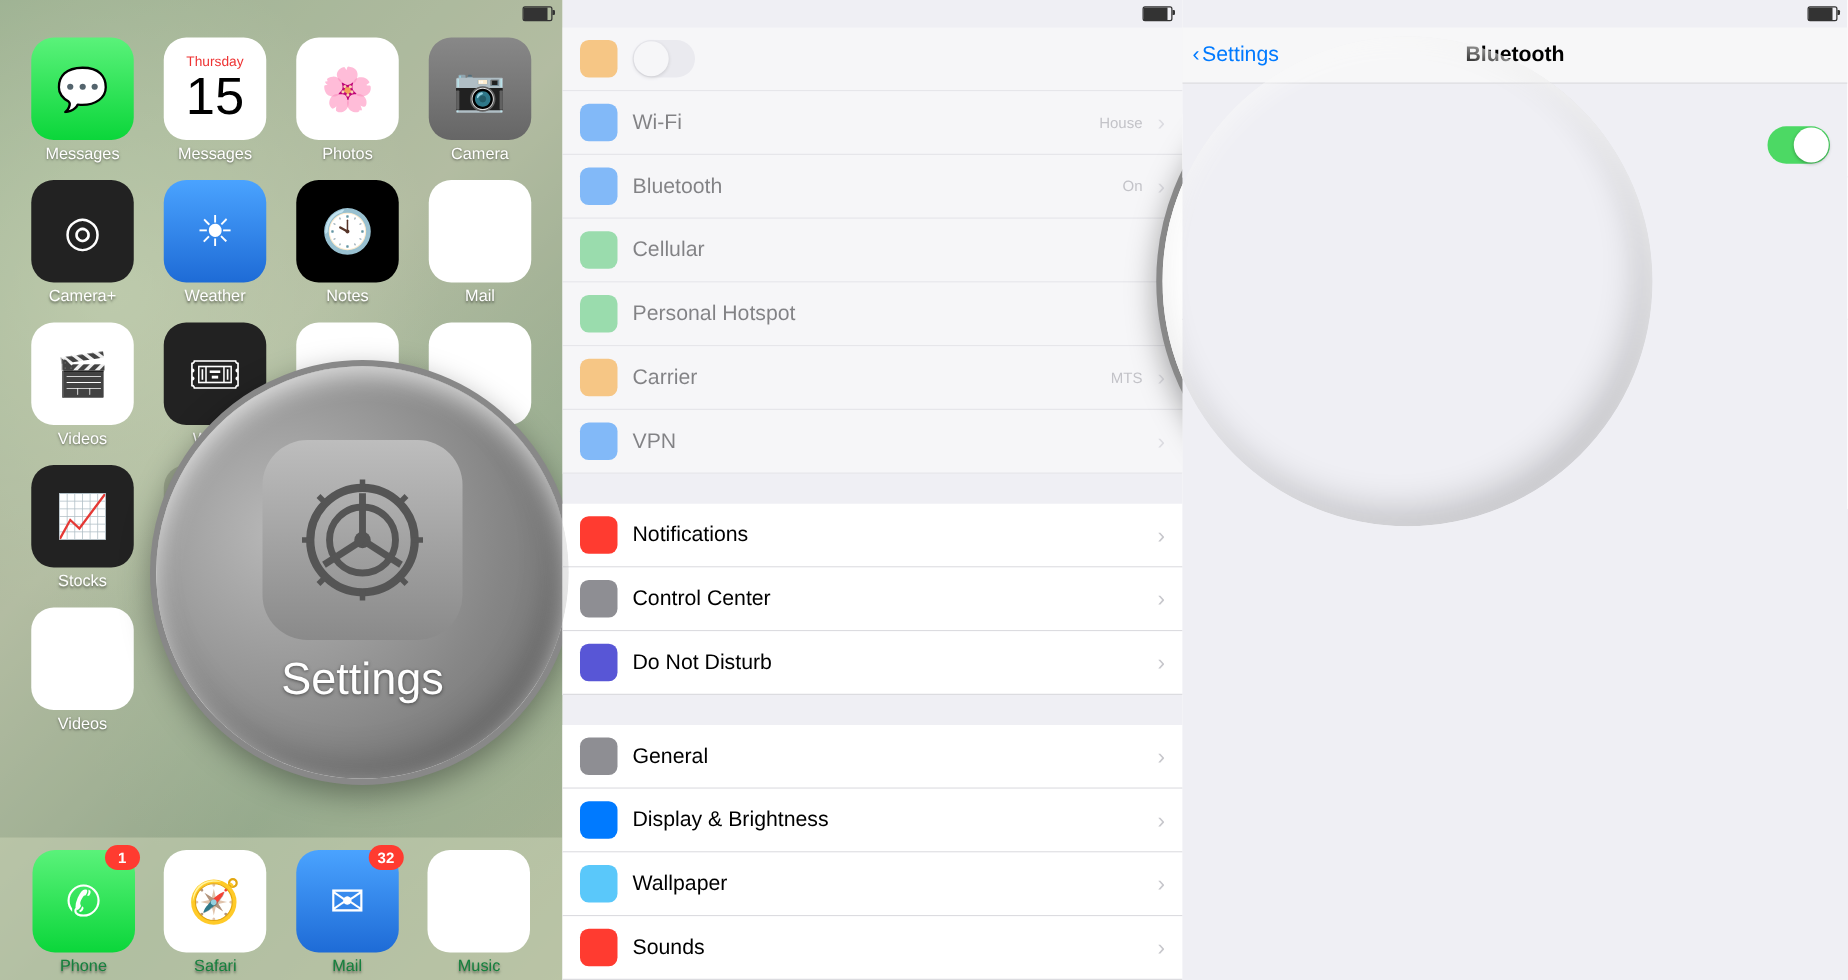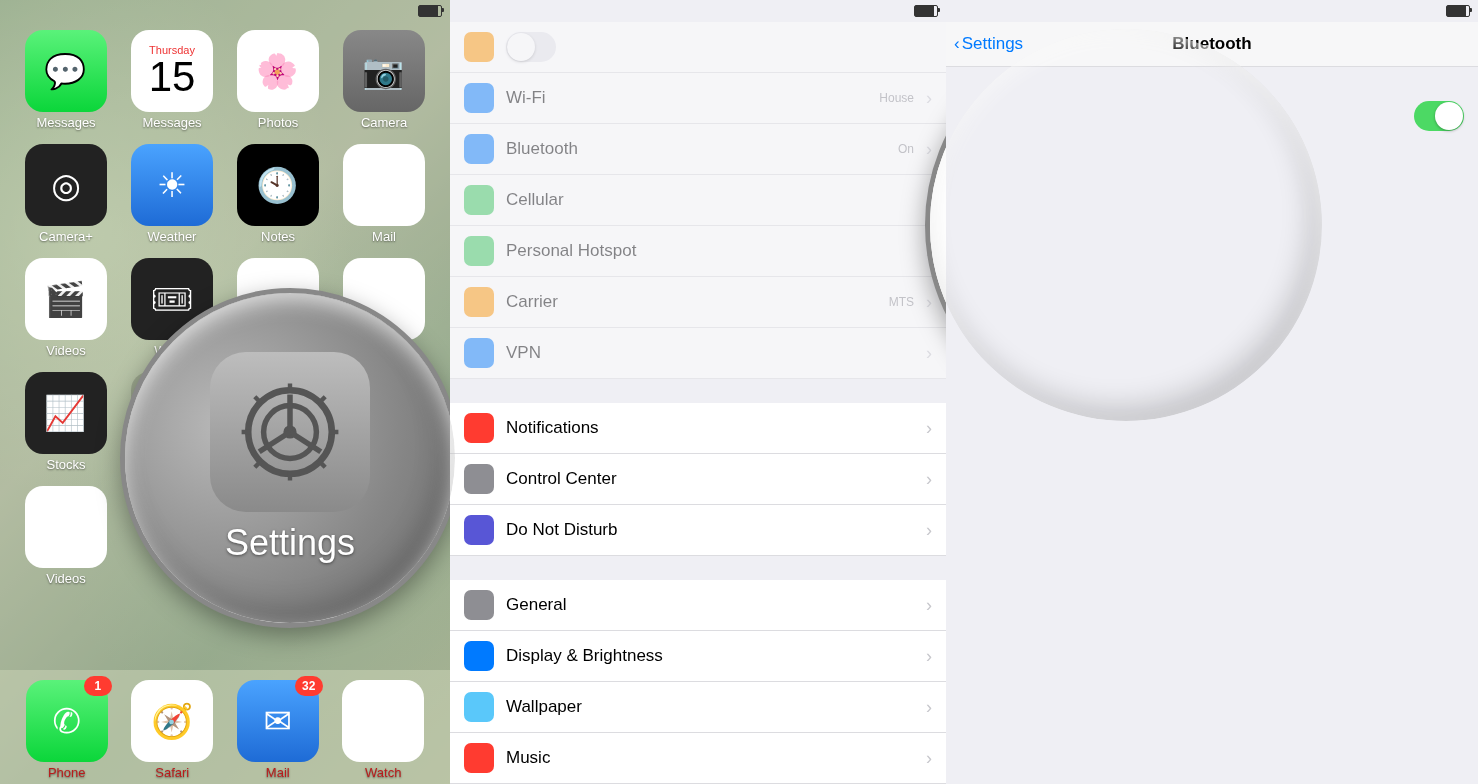--- a/index.html
+++ b/index.html
@@ -27,21 +27,21 @@
   .home-bg{position:absolute;inset:0;background:
     radial-gradient(circle at 20% 30%,rgba(180,200,150,.5),transparent 40%),
     radial-gradient(circle at 70% 60%,rgba(120,160,110,.4),transparent 50%),
     linear-gradient(135deg,#6b8a5a,#8a9970 40%,#5d7a4e 70%,#7a8a5a)}
   .dim-overlay{position:absolute;inset:0;background:rgba(255,255,255,.35)}
   .app-grid{position:absolute;top:30px;left:18px;right:18px;display:grid;grid-template-columns:repeat(4,1fr);gap:14px 10px}
   .app{display:flex;flex-direction:column;align-items:center;gap:3px}
   .app .icon{width:82px;height:82px;border-radius:18px;display:flex;align-items:center;justify-content:center;font-size:34px;color:#fff}
   .app .lbl{font-size:13px;color:#fff;text-shadow:0 1px 2px rgba(0,0,0,.5);text-align:center}
   .dock{position:absolute;bottom:0;left:0;right:0;height:108px;background:rgba(200,210,180,.55);display:flex;justify-content:space-around;align-items:center;padding:6px 14px 0}
-  .dock .app .lbl{color:#b91c1c}
+  .dock .app .lbl{color:#15803d}
   .badge{position:absolute;top:-4px;right:-4px;min-width:20px;height:20px;border-radius:10px;background:#ff3b30;color:#fff;font-size:12px;display:flex;align-items:center;justify-content:center;padding:0 4px;font-weight:600}
   .app{position:relative}
 
   
   .i-messages{background:linear-gradient(#5af27a,#0bd63a)}
   .i-calendar{background:#fff;color:#000;flex-direction:column;font-size:12px}
   .i-calendar .dn{color:#e33;font-size:11px}
   .i-calendar .big{font-size:42px;font-weight:200;color:#000;line-height:1}
   .i-photos{background:#fff}
   .i-camera{background:linear-gradient(#888,#666)}
@@ -215,21 +215,21 @@
           <div class="icon i-safari">🧭</div>
           <div class="lbl">Safari</div>
         </div>
         <div class="app">
           <div class="icon i-mail">✉</div>
           <span class="badge">32</span>
           <div class="lbl">Mail</div>
         </div>
         <div class="app">
           <div class="icon i-music">♫</div>
-          <div class="lbl">Watch</div>
+          <div class="lbl">Music</div>
         </div>
       </div>
 
   <div class="mag m1">
     <div class="mag-inner">
       <div class="gear">
         <svg viewBox="0 0 100 100">
           <circle cx="50" cy="50" r="38" fill="none" stroke="#555" stroke-width="6"></circle>
           <circle cx="50" cy="50" r="24" fill="none" stroke="#555" stroke-width="5"></circle>
           <circle cx="50" cy="50" r="6" fill="#555"></circle>
@@ -336,21 +336,21 @@
           <div class="rtxt">Display &amp; Brightness</div>
           <span class="chev">›</span>
         </div>
         <div class="row">
           <div class="ric wall"></div>
           <div class="rtxt">Wallpaper</div>
           <span class="chev">›</span>
         </div>
         <div class="row">
           <div class="ric snd"></div>
-          <div class="rtxt">Music</div>
+          <div class="rtxt">Sounds</div>
           <span class="chev">›</span>
         </div>
       </div>
 
   <div class="mag m2">
     <div class="mag-inner">
       <div class="zrow" style="top:36px">
         <div class="zic" style="background:#007aff">
           <svg width="44" height="44" viewBox="0 0 24 24" fill="none" stroke="#fff" stroke-width="2">
                 <path d="M3 9 C7 5 17 5 21 9"></path>

